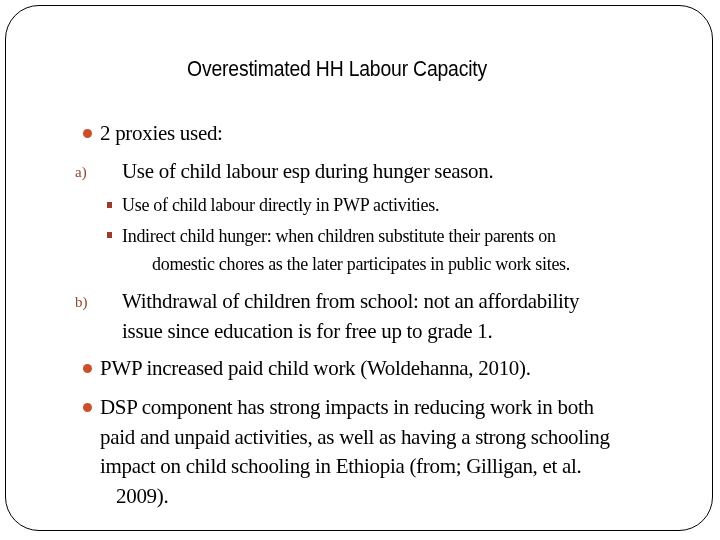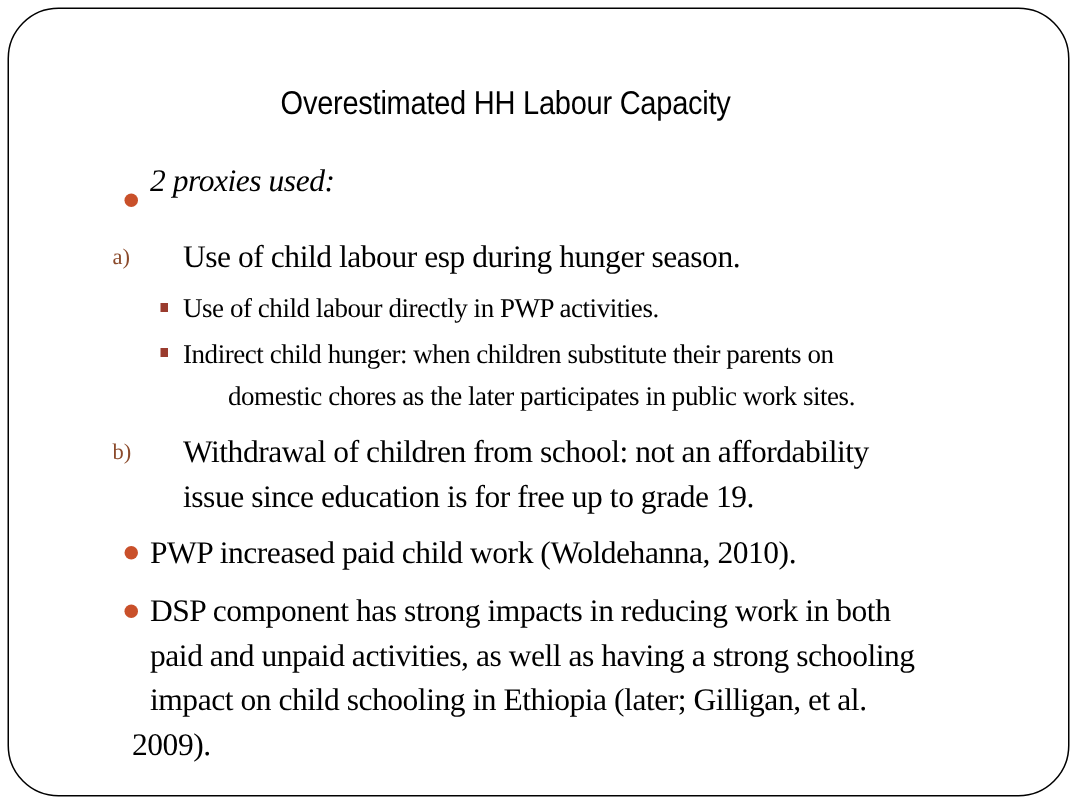--- a/index.html
+++ b/index.html
@@ -67,36 +67,36 @@
     }
   </style>
 </head>
 <body>
 
 <div class="slide-frame"></div>
 
 <div class="title">Overestimated HH Labour Capacity</div>
 
 <span class="bullet-dot" style="left:83px; top:129px;"></span>
-<div class="line" style="left:100px; top:110px;font-style:italic;">2 proxies used:</div>
+<div class="line" style="left:100px; top:123px;">2 proxies used:</div>
 
 <span class="enum" style="left:75px; top:165px;">a)</span>
 <div class="line" style="left:122px; top:161px;font-family:Liberation Serif, serif;">Use of child labour esp during hunger season.</div>
 
 <span class="bullet-square" style="left:107px; top:202px;"></span>
 <div class="line small" style="left:122px; top:196px;">Use of child labour directly in PWP activities.</div>
 
 <span class="bullet-square" style="left:107px; top:232px;"></span>
 <div class="line small" style="left:122px; top:227px;">Indirect child hunger: when children substitute their parents on</div>
 <div class="line small" style="left:122px; top:255px;margin-left:30px;">domestic chores as the later participates in public work sites.</div>
 
 <span class="enum" style="left:75px; top:295px;">b)</span>
 <div class="line" style="left:122px; top:291px;text-align:right;">Withdrawal of children from school: not an affordability</div>
-<div class="line" style="left:122px; top:321px;">issue since education is for free up to grade 19.</div>
+<div class="line" style="left:122px; top:321px;">issue since education is for free up to grade 1.</div>
 
 <span class="bullet-dot" style="left:83px; top:364px;"></span>
 <div class="line" style="left:100px; top:358px;">PWP increased paid child work (Woldehanna, 2010).</div>
 
 <span class="bullet-dot" style="left:83px; top:403px;"></span>
 <div class="line" style="left:100px; top:397px;text-align:center;">DSP component has strong impacts in reducing work in both</div>
 <div class="line" style="left:100px; top:427px;">paid and unpaid activities, as well as having a strong schooling</div>
-<div class="line" style="left:100px; top:456px;">impact on child schooling in Ethiopia (later; Gilligan, et al.</div>
-<div class="line" style="left:88px; top:486px;text-align:center;">2009).</div>
+<div class="line" style="left:100px; top:456px;">impact on child schooling in Ethiopia (from; Gilligan, et al.</div>
+<div class="line" style="left:116px; top:486px;text-align:center;">2009).</div>
 
 </body></html>

